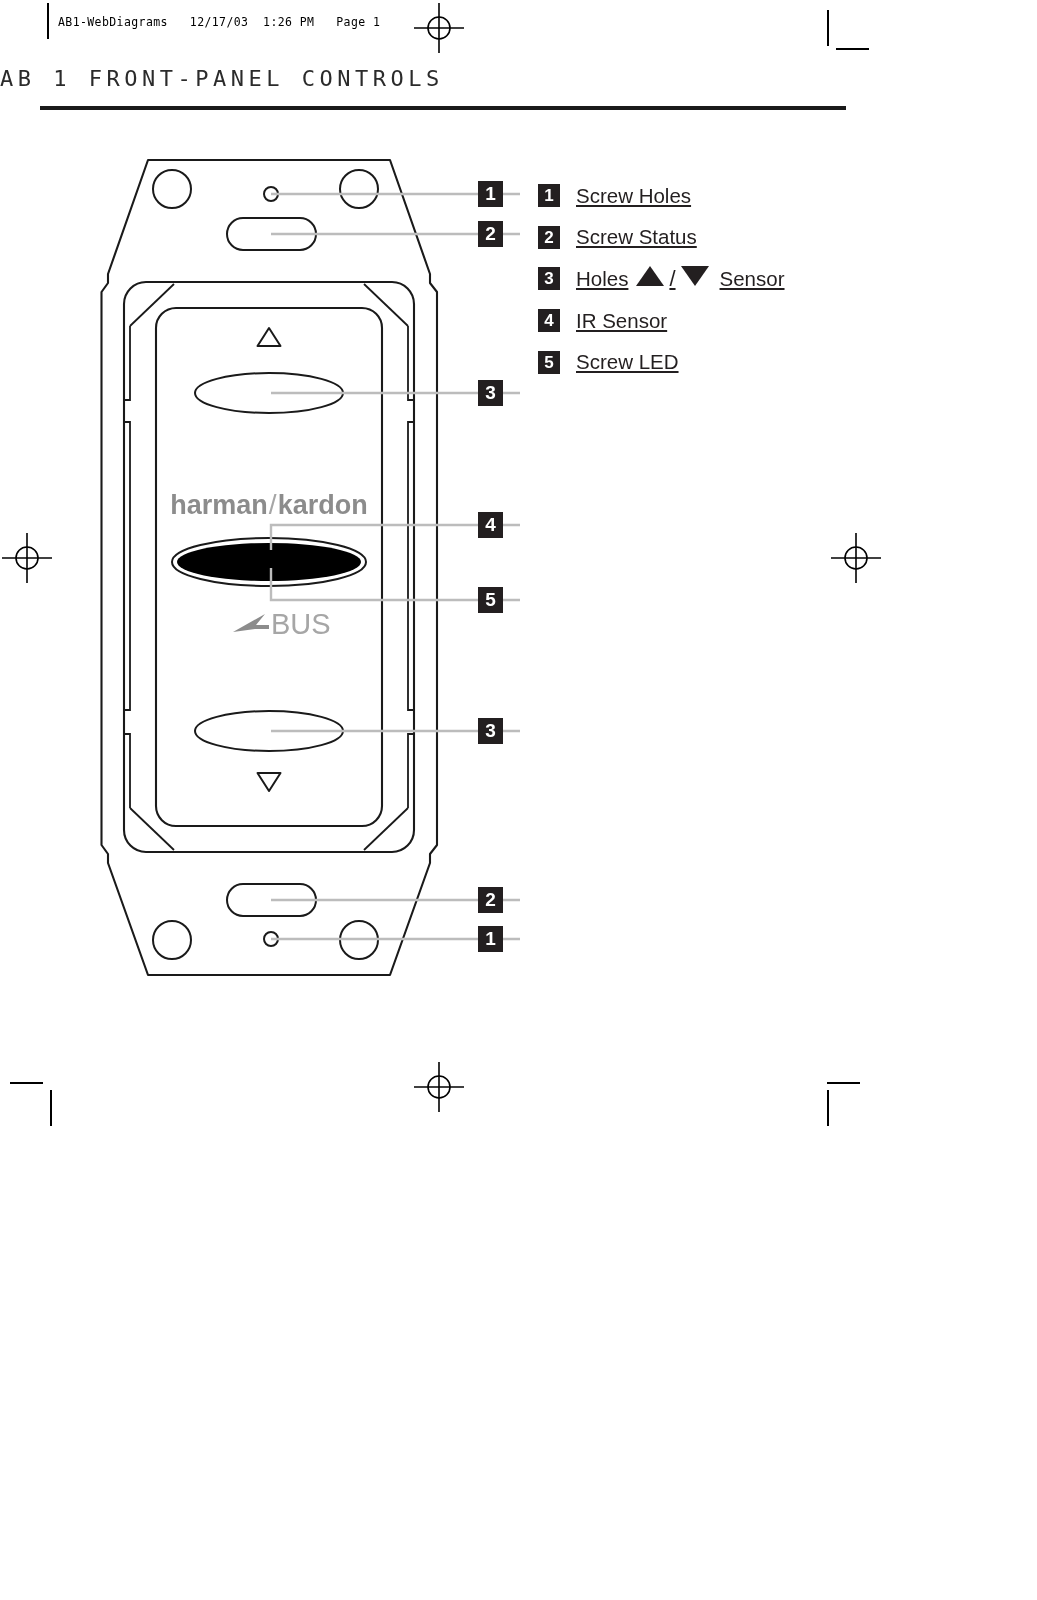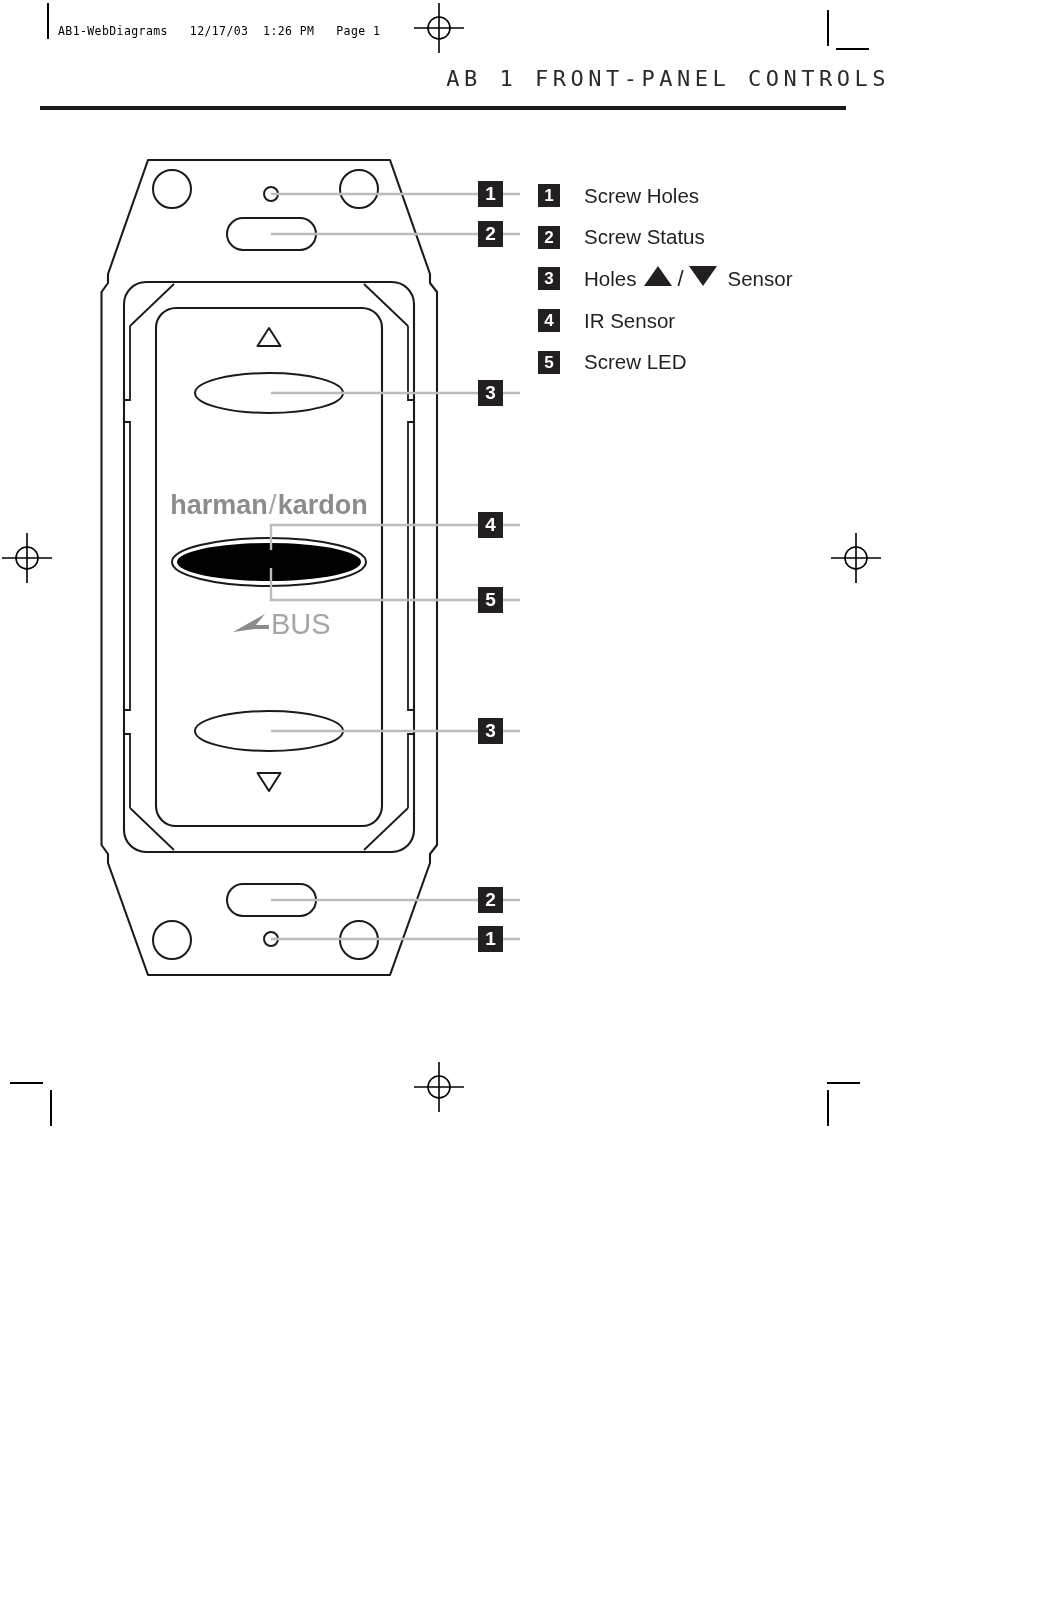--- a/index.html
+++ b/index.html
@@ -24,21 +24,21 @@
     position: absolute;
     left: 47px;
     top: 3px;
     width: 2px;
     height: 36px;
     background: #000;
   }
   .slug-text {
     position: absolute;
     left: 58px;
-    top: 24px;
+    top: 15px;
     font-family: "DejaVu Sans Mono", "Liberation Mono", monospace;
     font-size: 11.5px;
     letter-spacing: 0.4px;
     color: #000;
     white-space: pre;
   }
 
   
   .crop {
     position: absolute;
@@ -53,21 +53,21 @@
     width: 54px;
     height: 54px;
   }
 
   
   .title {
     position: absolute;
     left: 0;
     top: 66px;
     width: 890px;
-    text-align: right;
+    text-align: left;
     font-family: "DejaVu Sans Mono", "Liberation Mono", monospace;
     font-size: 22px;
     letter-spacing: 4.5px;
     color: #2b2b2b;
     white-space: pre;
   }
   .title-rule {
     position: absolute;
     left: 40px;
     top: 106px;
@@ -94,26 +94,27 @@
     height: 23px;
     background: #231f20;
     color: #ffffff;
     font-family: "Liberation Sans", sans-serif;
     font-weight: bold;
     font-size: 17px;
     line-height: 23px;
     text-align: center;
   }
   .legend-label {
-    margin-left: 24px;
+    margin-left: 16px;
     font-size: 20.5px;
     color: #231f20;
     white-space: nowrap;
     display: flex;
     align-items: center;
+    text-decoration: underline;
   }
   .legend-label .tri {
     display: inline-block;
     margin: 0 2px;
   }
   .tri-up, .tri-down {
     width: 0; height: 0;
     display: inline-block;
   }
   .tri-up {

